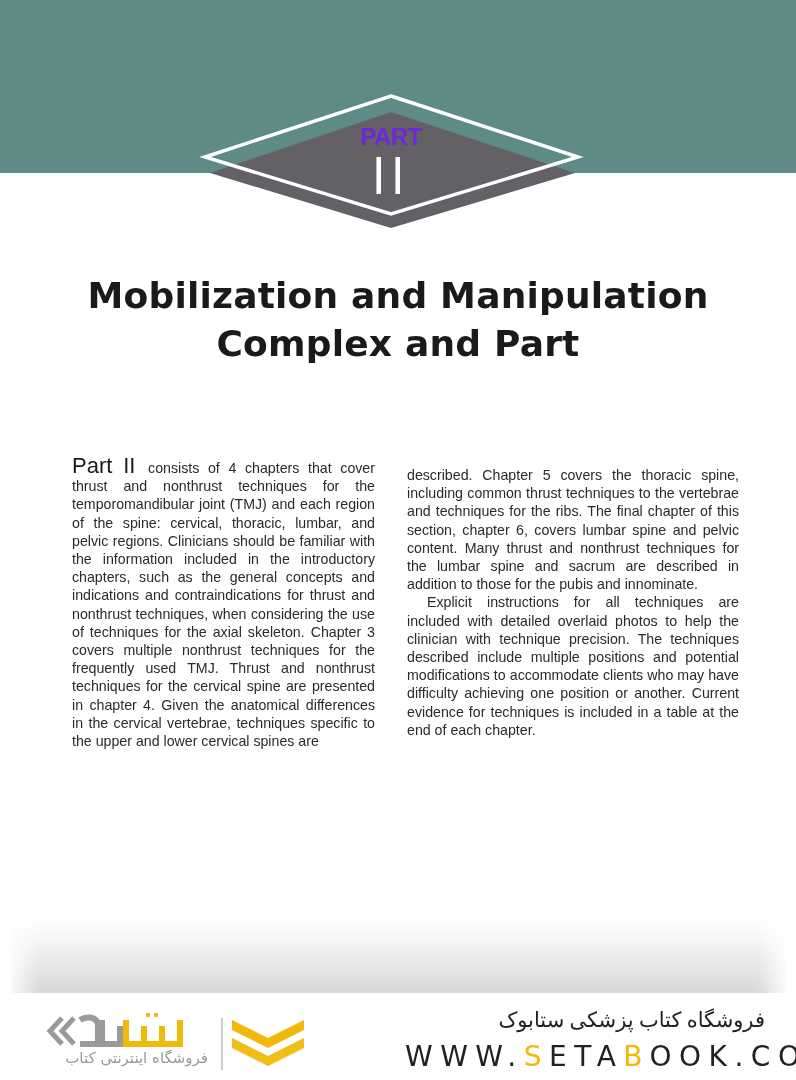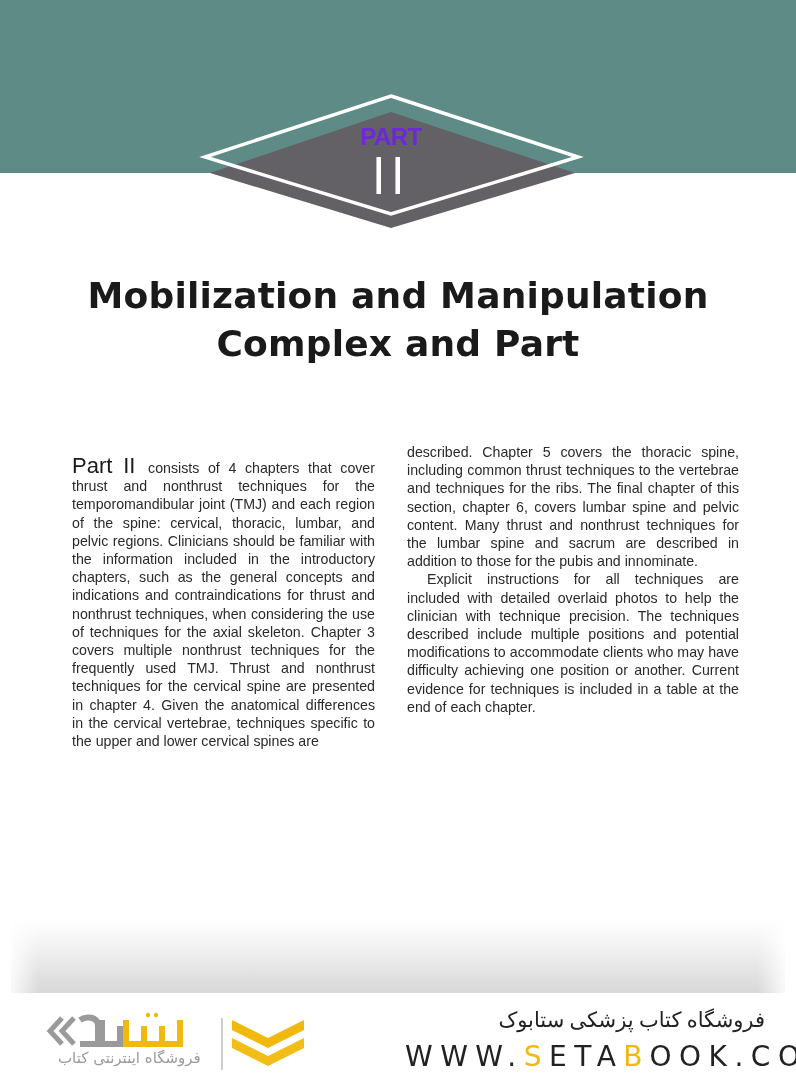--- a/index.html
+++ b/index.html
@@ -29,38 +29,38 @@
     font-family: "DejaVu Sans", sans-serif; font-weight: bold;
     font-size: 36px; line-height: 47.5px; color: #1a1a1a; letter-spacing: 0.2px;
   }
   .title div { display: block; }
   .col {
     position: absolute; top: 457px;
     font-size: 14.2px; line-height: 18.2px; text-align: justify;
     color: #2a2a2a; font-family: "Liberation Sans", sans-serif;
   }
   .col-left { left: 72px; width: 303px; }
-  .col-right { left: 407px; width: 332px; top: 443px; }
+  .col-right { left: 407px; width: 332px; top: 466px; }
   .col p { margin: 0; }
   .lead {
     font-size: 22px; line-height: 18px; color: #1a1a1a; margin-right: 4px;
   }
   .indent { text-indent: 20px; }
   .shadow-box {
     position: absolute; left: 11px; top: 918px; width: 774px; height: 75px;
     background: linear-gradient(to bottom, rgba(255,255,255,1) 0%, #f5f5f5 30%, #e2e2e2 75%, #d8d8d8 100%);
   }
   .shadow-box::before, .shadow-box::after {
     content: ""; position: absolute; top: 0; width: 28px; height: 75px;
   }
   .shadow-box::before { left: 0; background: linear-gradient(to right, rgba(255,255,255,0.85), rgba(255,255,255,0)); }
   .shadow-box::after { right: 0; background: linear-gradient(to left, rgba(255,255,255,0.85), rgba(255,255,255,0)); }
   .logo-svg { position: absolute; left: 40px; top: 1012px; width: 270px; height: 64px; }
   .logo-sub {
-    position: absolute; left: 58px; top: 1049px; width: 150px; text-align: left;
+    position: absolute; left: 58px; top: 1049px; width: 150px; text-align: right;
     font-size: 15px; color: #9a9a9a; direction: rtl;
     font-family: "DejaVu Sans", sans-serif;
   }
   .store-name {
     position: absolute; left: 460px; top: 1008px; width: 305px; text-align: right;
     font-size: 21px; color: #222; direction: rtl;
     font-family: Liberation Serif, serif;
   }
   .store-url {
     position: absolute; left: 405px; top: 1040px; width: 375px; text-align: right;

